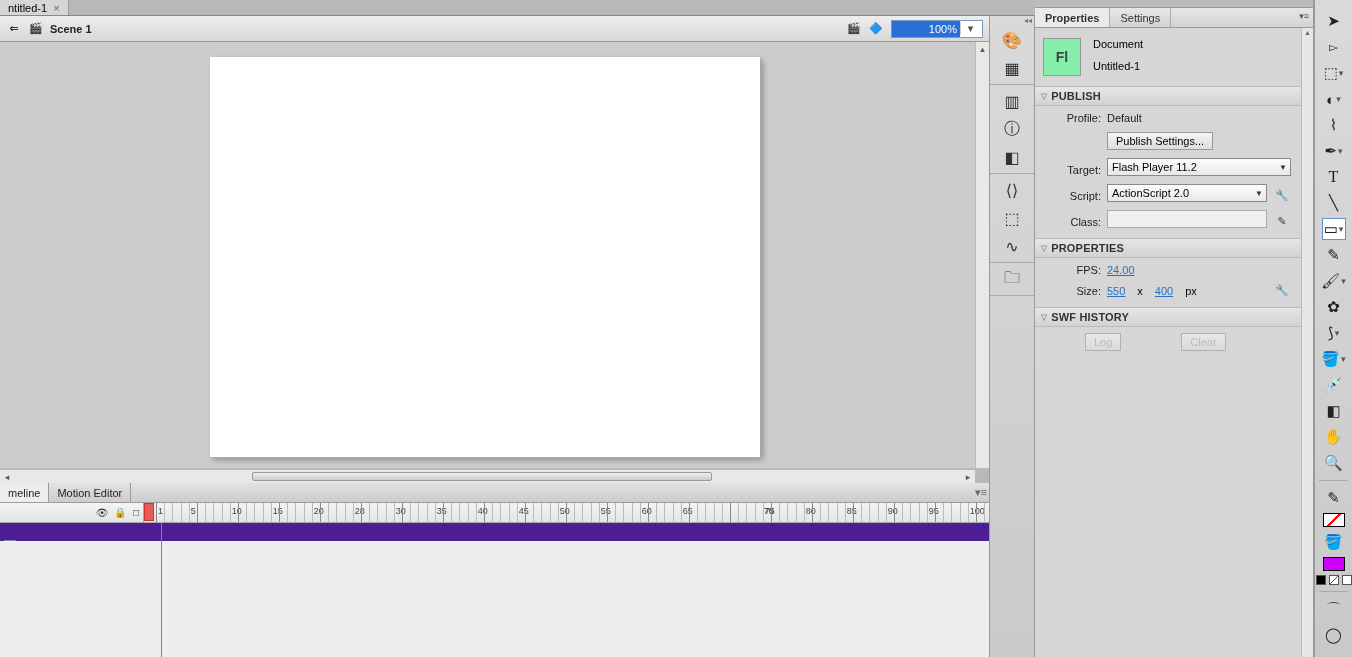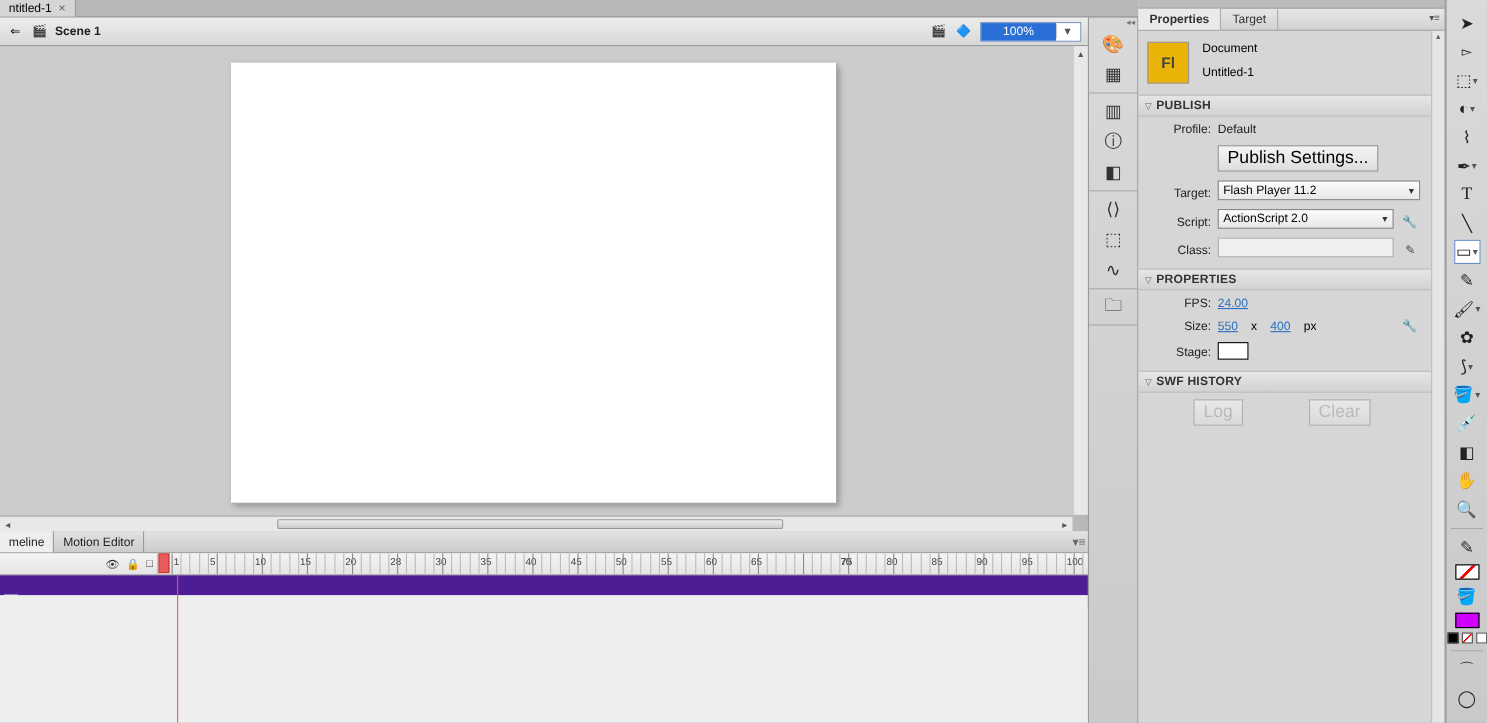--- a/index.html
+++ b/index.html
@@ -10,21 +10,21 @@
 .doc-tab { background: #d6d6d6; border-right: 1px solid #999; padding: 0 8px; display: flex; align-items: center; gap: 6px; height: 100%; }
 .doc-tab .close { color:#666; cursor:pointer; }
 
 
 .left-area { position:absolute; left:0; top:16px; width:989px; height:467px; background:#b8b8b8; }
 .edit-bar { height:26px; background: linear-gradient(#ededed,#d8d8d8); border-bottom:1px solid #9a9a9a; display:flex; align-items:center; padding:0 6px; }
 .scene-icon { width:16px; height:14px; margin-right:6px; display:inline-flex; align-items:center; justify-content:center;}
 .scene-name { font-weight:bold; color:#222; flex:1; }
 .edit-bar .r-icon { width:18px; height:18px; margin-left:4px; display:inline-flex; align-items:center; justify-content:center; cursor:pointer;}
 .zoom-box { width:92px; height:18px; border:1px solid #7a99c2; background:#fff; margin-left:6px; display:flex; align-items:center; }
-.zoom-box input { border:none; width:68px; background:#2a6fd6; color:#fff; text-align:center; padding:0 3px; height:16px; font-size:11px; }
+.zoom-box input { border:none; width:68px; background:#2a6fd6; color:#fff; text-align:right; padding:0 3px; height:16px; font-size:11px; }
 .zoom-box .dd { width:20px; text-align:center; color:#555; border-left:1px solid #ccc;}
 
 .stage-wrap { position:absolute; top:26px; left:0; right:0; bottom:15px; background:#ccc; overflow:hidden; }
 .stage { position:absolute; left:210px; top:15px; width:550px; height:400px; background:#fff; box-shadow:1px 1px 0 #aaa,3px 3px 6px rgba(0,0,0,0.3); }
 .right-scroll-gut { position:absolute; top:26px; right:0; width:14px; bottom:15px; background:#e8e8e8; border-left:1px solid #bbb;}
 .right-scroll-gut .up, .right-scroll-gut .down { height:14px; text-align:center; color:#555; font-size:9px; line-height:14px;}
 .bottom-scroll { position:absolute; left:0; bottom:0; right:14px; height:14px; background:#e8e8e8; border-top:1px solid #bbb; display:flex; align-items:center;}
 .bottom-scroll .track{flex:1; position:relative; height:100%;}
 .bottom-scroll .thumb{position:absolute; left:238px; top:2px; width:460px; height:9px; background:linear-gradient(#eee,#ccc); border:1px solid #999; border-radius:2px;}
 .bottom-scroll .arrow{width:14px; text-align:center; color:#555; font-size:9px}
@@ -67,32 +67,32 @@
 .pp-tabs{height:20px; background:linear-gradient(#e7e7e7,#d2d2d2); display:flex; border-bottom:1px solid #999; position:relative;}
 .pp-tab{padding:0 10px; display:flex; align-items:center; border-right:1px solid #aaa; color:#333;}
 .pp-tab.active{background:#eaeaea; font-weight:bold;}
 .pp-tabs .menu{position:absolute; right:4px; top:3px; font-size:9px; color:#555;}
 
 .pp-body{position:absolute; top:28px; left:0; right:12px; bottom:0; overflow:hidden; background:#d6d6d6;}
 .pp-scroll{position:absolute; top:28px; right:0; width:12px; bottom:0; background:#e6e6e6; border-left:1px solid #bbb;}
 .pp-scroll .arr{height:12px;text-align:center;font-size:8px;color:#666;}
 
 .doc-row{display:flex; padding:10px 8px; gap:12px; align-items:flex-start;}
-.fl-icon{width:38px;height:38px;background:#eab308;border:1px solid #999;display:flex;align-items:center;justify-content:center;font-weight:bold;font-size:14px;color:#444;}
+.fl-icon{width:38px;height:38px;background:#86efac;border:1px solid #999;display:flex;align-items:center;justify-content:center;font-weight:bold;font-size:14px;color:#444;}
 .doc-text{display:flex;flex-direction:column; gap:10px;}
 
 .sect-head{background:linear-gradient(#e6e6e6,#d2d2d2); border-top:1px solid #bbb; border-bottom:1px solid #bbb; padding:3px 6px; display:flex; align-items:center; gap:4px;}
 .sect-head .tri{font-size:8px;color:#666;}
 .sect-head .t{font-weight:bold; letter-spacing:0.2px; color:#333;}
 .sect-body{padding:6px 10px 10px 10px; display:flex; flex-direction:column; gap:8px;}
 .frow{display:flex; align-items:flex-end;}
 .frow .lbl{width:62px; text-align:right; padding-right:6px; color:#222;}
 .frow .val{color:#222;}
 .val-link{color:#2b6fc0; text-decoration:underline; cursor:pointer;}
-.btn{background:linear-gradient(#f5f5f5,#ddd); border:1px solid #999; padding:2px 8px; cursor:pointer; font-size:16px;}
+.btn{background:linear-gradient(#f5f5f5,#ddd); border:1px solid #999; padding:2px 8px; cursor:pointer; font-size:11px;}
 .dd-field{flex:1; height:18px; border:1px solid #8a8a8a; background:linear-gradient(#fcfcfc,#e8e8e8); display:flex; align-items:center; padding:0 4px; position:relative;}
 .dd-field .car{position:absolute; right:3px; font-size:8px; color:#333;}
 .wrench{width:18px;margin-left:6px;color:#444;cursor:pointer;text-align:center;}
 .tx-field{flex:1; height:18px; border:1px solid #aaa; background:#efefef;}
 .swatch{width:28px;height:16px;border:1px solid #000;background:#fff;}
 .stage-sw{display:inline-block;}
 
 
 .tools{position:absolute; right:0; top:0; width:38px; bottom:0; background:linear-gradient(#dadada,#c9c9c9); border-left:1px solid #999;}
 .tools .top-handle{height:8px;}
@@ -320,21 +320,21 @@
   </div>
   <div class="grp">
     <div class="ic">🗀</div>
   </div>
 </div>
 
 <div class="prop-panel">
   <div class="pp-top"></div>
   <div class="pp-tabs">
     <div class="pp-tab active">Properties</div>
-    <div class="pp-tab">Target</div>
+    <div class="pp-tab">Settings</div>
     <div class="menu">▾≡</div>
   </div>
   <div class="pp-body">
     <div class="doc-row">
       <div class="fl-icon">Fl</div>
       <div class="doc-text">
         <span>Document</span>
         <span>Untitled-1</span>
       </div>
     </div>
@@ -384,24 +384,20 @@
         <span class="val-link">24.00</span>
       </div>
       <div class="frow">
         <span class="lbl">Size:</span>
         <span class="val-link">550</span>
         <span style="padding:0 12px">x</span>
         <span class="val-link">400</span>
         <span style="padding:0 12px">px</span>
         <span class="wrench" style="margin-left:auto">🔧</span>
       </div>
-      <div class="frow">
-        <span class="lbl">Stage:</span>
-        <span class="swatch stage-sw"></span>
-      </div>
     </div>
 
     <div class="sect-head">
       <span class="tri">▽</span>
       <span class="t">SWF HISTORY</span>
     </div>
     <div class="sect-body">
       <div class="frow" style="gap:60px; padding-left:40px;">
         <button class="btn" disabled="" style="opacity:.6">Log</button>
         <button class="btn" disabled="" style="opacity:.6">Clear</button>

